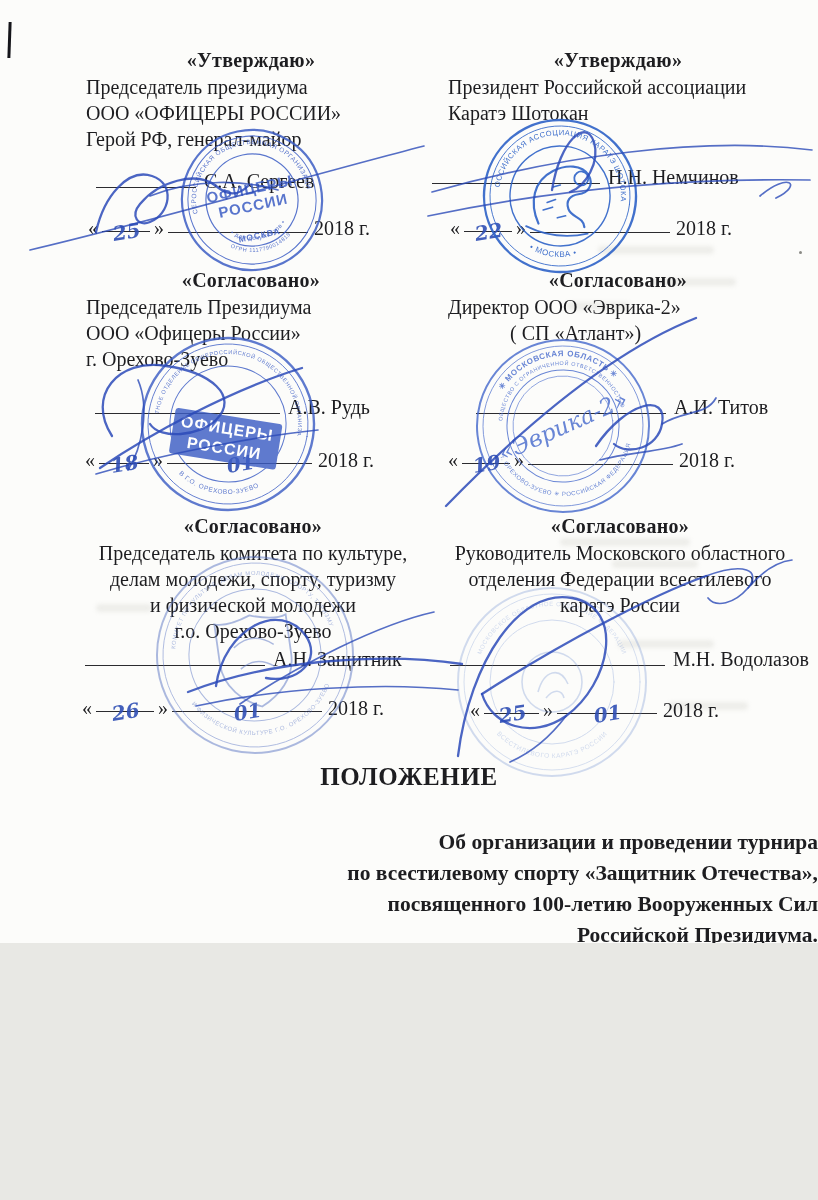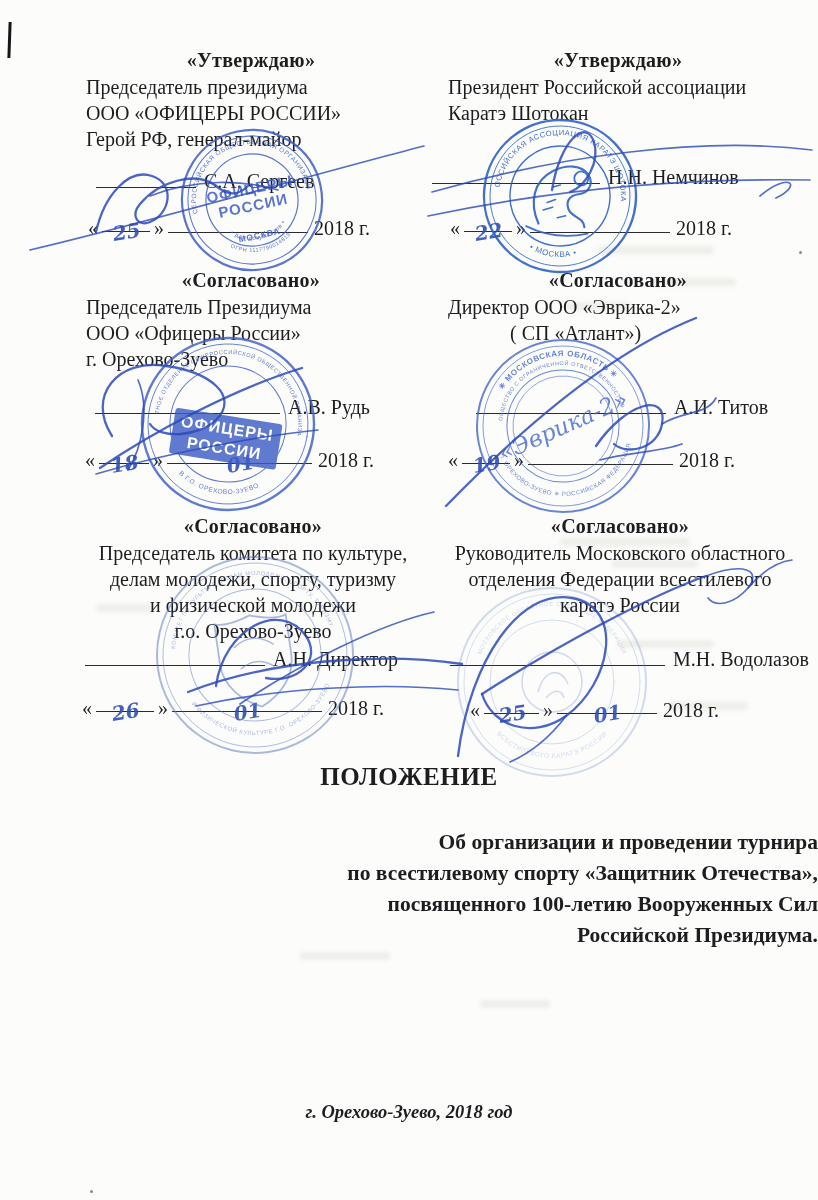--- a/index.html
+++ b/index.html
@@ -1,16 +1,16 @@
 <!DOCTYPE html>
 <html><head>
 <meta charset="utf-8">
 <style>
   html,body{margin:0;padding:0;background:#e8e8e4;}
-  .page{position:relative;width:818px;height:1200px;background:#fcfcfa;overflow:hidden;
+  .page{position:relative;width:818px;height:943px;background:#fcfcfa;overflow:hidden;
         font-family:"Liberation Serif",serif;color:#1d1d20;}
   .block{position:absolute;}
   .bh{font-weight:bold;font-size:20px;line-height:28px;text-align:center;letter-spacing:.3px;}
   .bl{font-size:20px;line-height:26px;}
   .center-lines .bl{text-align:center;}
   .namerow{position:absolute;font-size:20px;white-space:nowrap;}
   .uline{display:inline-block;border-bottom:1.5px solid #2b2b2f;height:17px;margin-right:8px;vertical-align:baseline;}
   .daterow{position:absolute;font-size:20px;white-space:nowrap;}
   .du{display:inline-block;border-bottom:1.5px solid #2b2b2f;height:15px;text-align:center;vertical-align:baseline;margin:0 4px;}
   .ink{font-family:"DejaVu Serif",serif;font-style:italic;font-weight:bold;color:#2f4fb5;
@@ -102,21 +102,21 @@
   </div>
 
   <section class="block center-lines" style="left:78px;top:512px;width:350px">
     <div class="bh">«Согласовано»</div>
     <div class="bl">Председатель комитета по культуре,</div>
     <div class="bl">делам молодежи, спорту, туризму</div>
     <div class="bl">и физической молодежи</div>
     <div class="bl">г.о. Орехово-Зуево</div>
   </section>
   <div class="namerow" style="left:85px;top:648px">
-    <span class="uline" style="width:180px"></span><span>А.Н. Директор</span>
+    <span class="uline" style="width:180px"></span><span>А.Н. Защитник</span>
   </div>
   <div class="daterow" style="left:82px;top:696px">
     <span>«</span><span class="du" style="width:58px"><span class="ink">26</span></span><span>»</span><span class="du" style="width:150px"><span class="ink">01</span></span><span class="yr">2018 г.</span>
   </div>
 
   <section class="block center-lines" style="left:440px;top:512px;width:360px">
     <div class="bh">«Согласовано»</div>
     <div class="bl">Руководитель Московского областного</div>
     <div class="bl">отделения Федерации всестилевого</div>
     <div class="bl">каратэ России</div>

